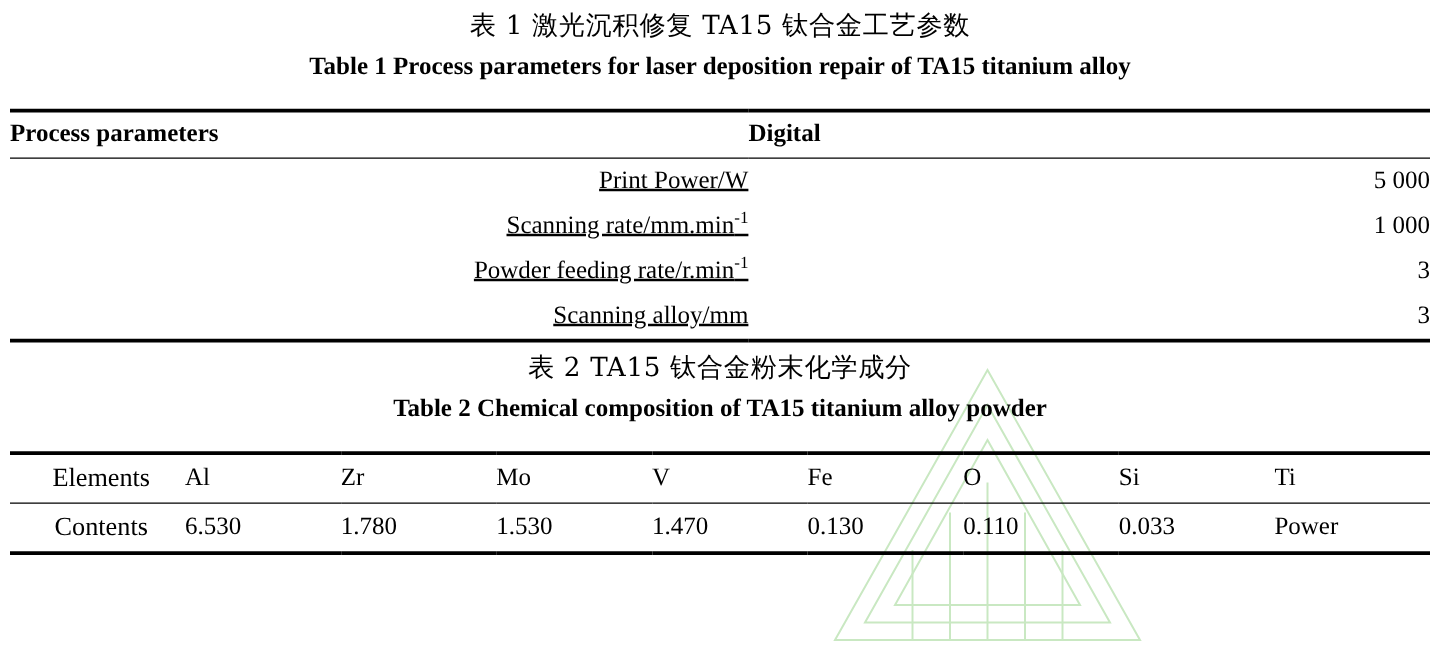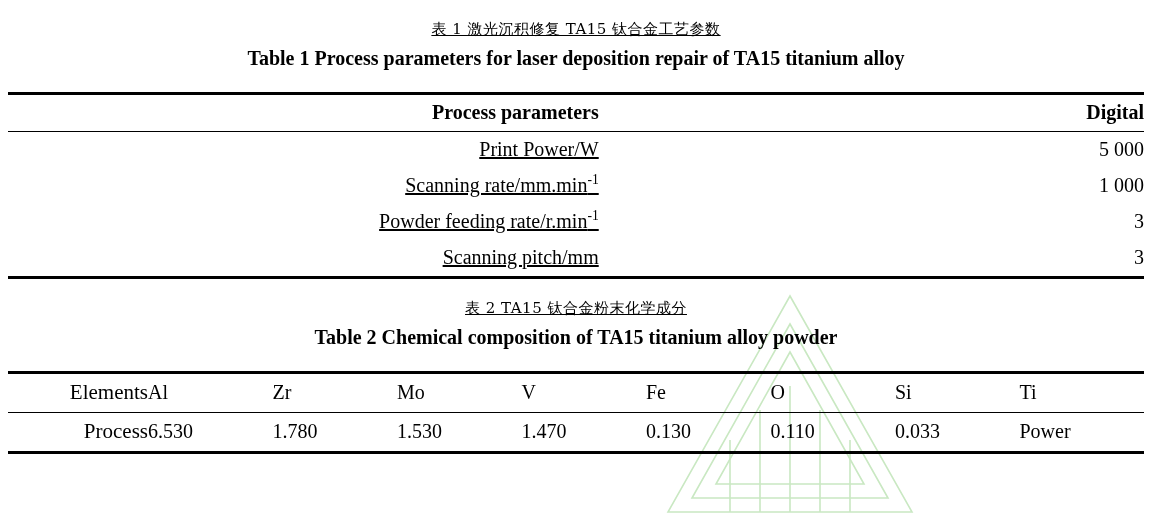--- a/index.html
+++ b/index.html
@@ -33,25 +33,24 @@
     z-index: 0;
   }
 
   .content {
     position: relative;
     z-index: 2;
   }
 
   .caption-cn {
     text-align: center;
-    font-size: 15px;
+    font-size: 21px;
     font-family: "DejaVu Serif", "Liberation Serif", serif;
     letter-spacing: 0.5px;
-    padding-top: 20px;
-    text-decoration: underline;
+    padding-top: 6px;
   }
   .caption-en {
     text-align: center;
     font-size: 20px;
     font-weight: bold;
     padding-top: 8px;
     padding-bottom: 22px;
   }
 
   table {
@@ -68,41 +67,41 @@
     border-bottom: 3px solid #000;
   }
   .rule-thin-bottom {
     border-bottom: 1px solid #000;
   }
 
   
   #table1 th, #table1 td {
     padding: 6px 0 7px 0;
     font-size: 20px;
-    text-align: right;
+    text-align: left;
   }
   #table1 th {
     font-weight: bold;
     font-size: 20px;
   }
   #table1 .col-param { width: 52%; }
   #table1 .col-val { width: 48%; }
   #table1 td.param { text-align: right; font-weight: normal; text-decoration: underline; }
   #table1 td.val { text-align: right; }
 
   sup { font-size: 0.68em; vertical-align: super; line-height: 0; }
 
   
   #table2 td, #table2 th {
     font-size: 20px;
     padding: 6px 0 7px 0;
     font-weight: normal;
   }
   #table2 .rowhead {
-    text-align: right;
+    text-align: center;
     padding-left: 6px;
     font-size: 21px;
     width: 140px;
   }
 </style>
 </head>
 <body>
 
 <div class="page">
 
@@ -142,21 +141,21 @@
         </tr>
         <tr>
           <td class="param"><span>Scanning rate/mm.min</span><sup>-1</sup></td>
           <td class="val">1 000</td>
         </tr>
         <tr>
           <td class="param"><span>Powder feeding rate/r.min</span><sup>-1</sup></td>
           <td class="val">3</td>
         </tr>
         <tr class="rule-thick-bottom">
-          <td class="param">Scanning pitch/mm</td>
+          <td class="param">Scanning alloy/mm</td>
           <td class="val">3</td>
         </tr>
       </tbody>
     </table>
 
     <div class="caption-cn">表 2 TA15 钛合金粉末化学成分</div>
     <div class="caption-en">Table 2 Chemical composition of TA15 titanium alloy powder</div>
 
     <table id="table2">
       <colgroup>
@@ -169,21 +168,21 @@
           <td>Al</td>
           <td>Zr</td>
           <td>Mo</td>
           <td>V</td>
           <td>Fe</td>
           <td>O</td>
           <td>Si</td>
           <td>Ti</td>
         </tr>
         <tr class="rule-thick-bottom">
-          <td class="rowhead">Process</td>
+          <td class="rowhead">Contents</td>
           <td>6.530</td>
           <td>1.780</td>
           <td>1.530</td>
           <td>1.470</td>
           <td>0.130</td>
           <td>0.110</td>
           <td>0.033</td>
           <td>Power</td>
         </tr>
       </tbody>

